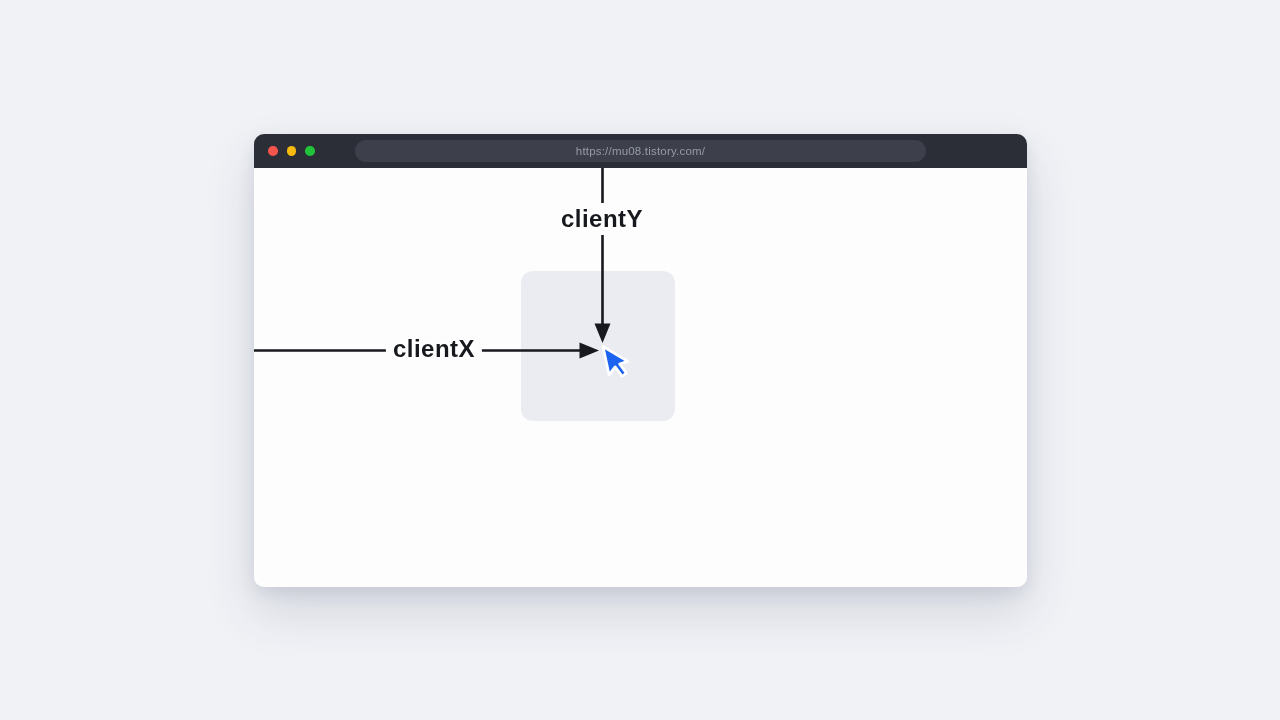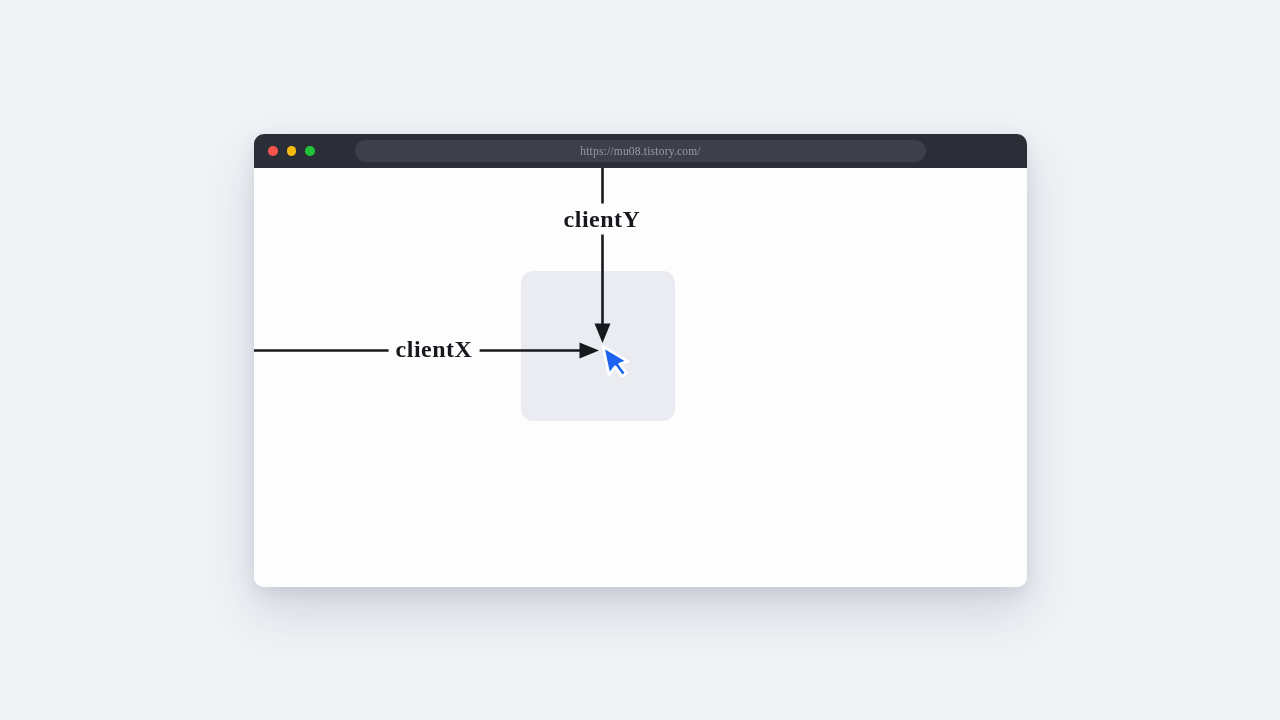--- a/index.html
+++ b/index.html
@@ -73,31 +73,30 @@
     letter-spacing: .5px;
     color: #17191e;
     padding: 2px 7px;
     border-radius: 9px;
     white-space: nowrap;
     text-shadow:
       -2px -2px 4px #fff, 2px -2px 4px #fff,
       -2px  2px 4px #fff, 2px  2px 4px #fff,
        0   -3px 3px #fff, 0    3px 3px #fff,
       -3px  0   3px #fff, 3px  0   3px #fff;
-    font-family: Liberation Serif, serif;
   }
   .label-client-y { left: 348px; top: 51px; }
   .label-client-x { left: 172px; top: 181px; margin-left: 8px; }
 </style>
 </head>
 <body style="background-color: rgb(240, 242, 246);">
 
 <div class="browser-window">
 
-  <div class="titlebar" style="background-color: rgb(43, 45, 55); font-family: Liberation Serif, serif;">
+  <div class="titlebar" style="background-color: rgb(43, 45, 55);">
     <div class="traffic-lights">
       <span class="traffic-dot" style="background-color: rgb(244, 84, 76);"></span>
       <span class="traffic-dot" style="background-color: rgb(247, 187, 15);"></span>
       <span class="traffic-dot" style="background-color: rgb(33, 196, 57);"></span>
     </div>
     <div class="url-pill" style="background-color: rgb(61, 64, 75);">https://mu08.tistory.com/</div>
   </div>
 
   <div class="content" style="background-color: rgb(253, 253, 254);">
 

